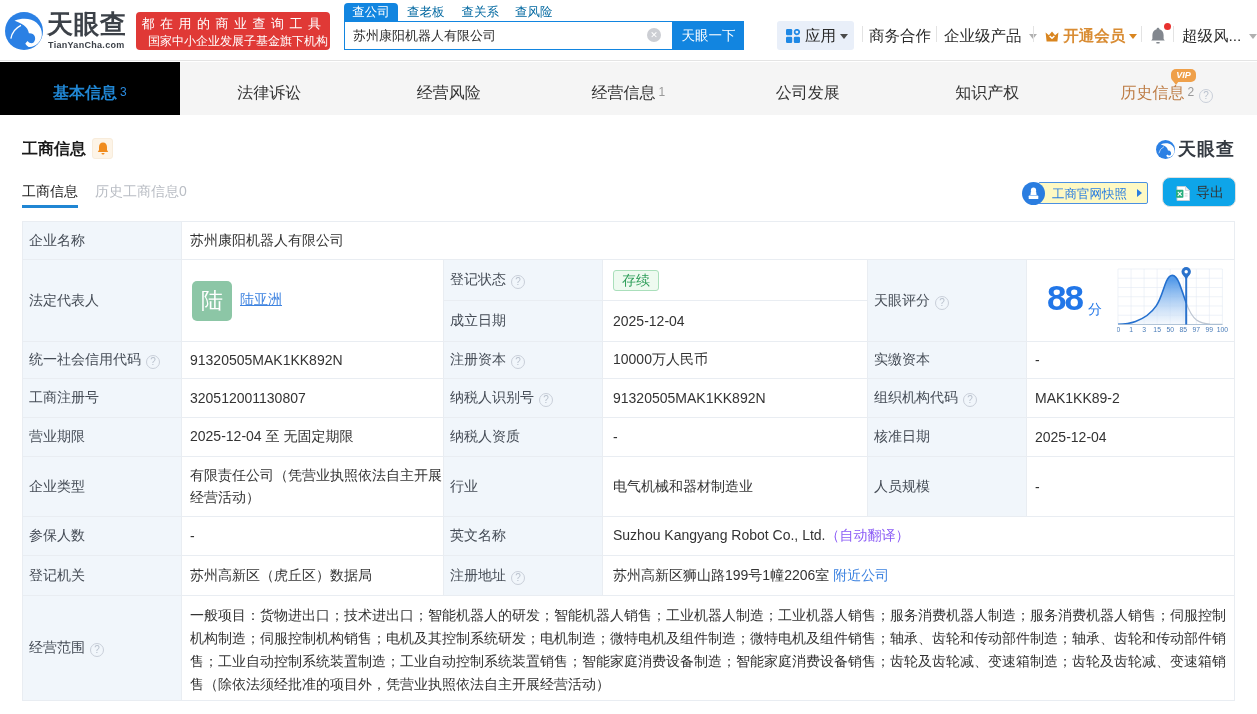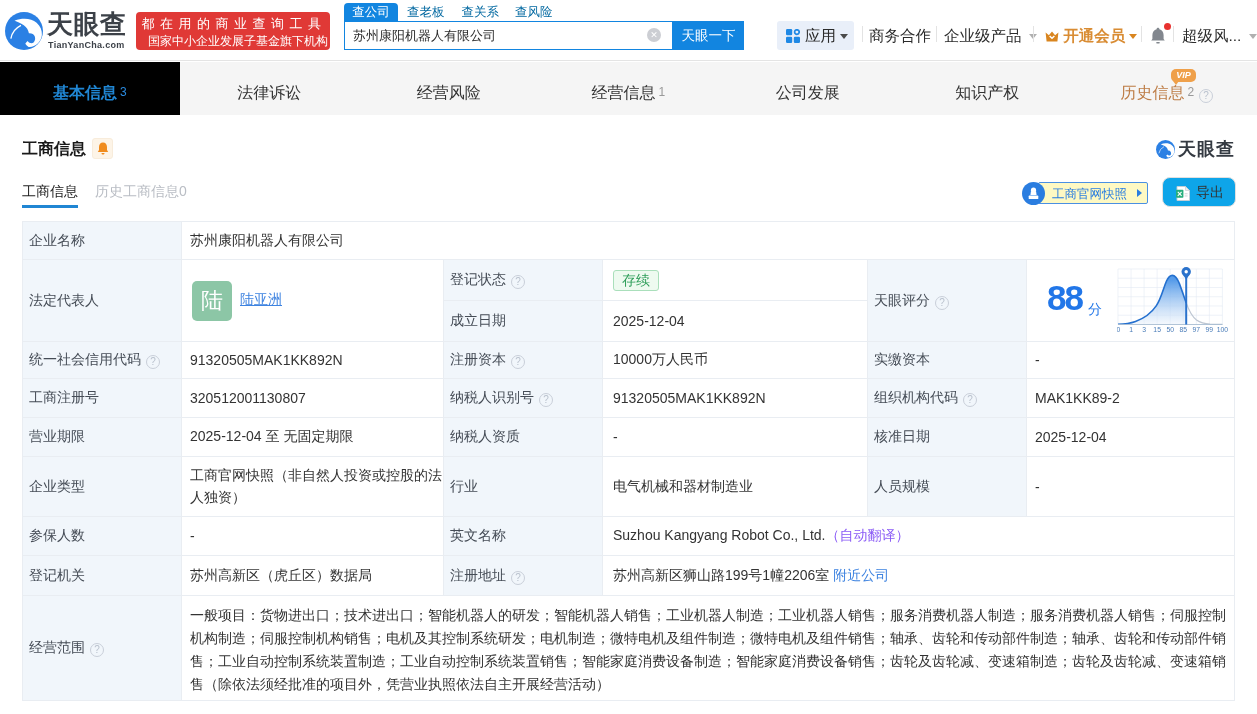--- a/index.html
+++ b/index.html
@@ -272,21 +272,21 @@
     <tr style="height:39px">
       <td class="lbl">营业期限</td>
       <td class="val">2025-12-04 至 无固定期限</td>
       <td class="lbl">纳税人资质</td>
       <td class="val" style="padding-left:10px">-</td>
       <td class="lbl">核准日期</td>
       <td class="val">2025-12-04</td>
     </tr>
     <tr style="height:60px">
       <td class="lbl">企业类型</td>
-      <td class="val" style="line-height:21.5px">工商官网快照（非自然人投资或控股的法人独资）</td>
+      <td class="val" style="line-height:21.5px">有限责任公司（凭营业执照依法自主开展经营活动）</td>
       <td class="lbl">行业</td>
       <td class="val" style="padding-left:10px">电气机械和器材制造业</td>
       <td class="lbl">人员规模</td>
       <td class="val">-</td>
     </tr>
     <tr style="height:39px">
       <td class="lbl">参保人数</td>
       <td class="val">-</td>
       <td class="lbl">英文名称</td>
       <td class="val" colspan="3" style="padding-left:10px">Suzhou Kangyang Robot Co., Ltd.<span class="gray">（自动翻译）</span></td>

